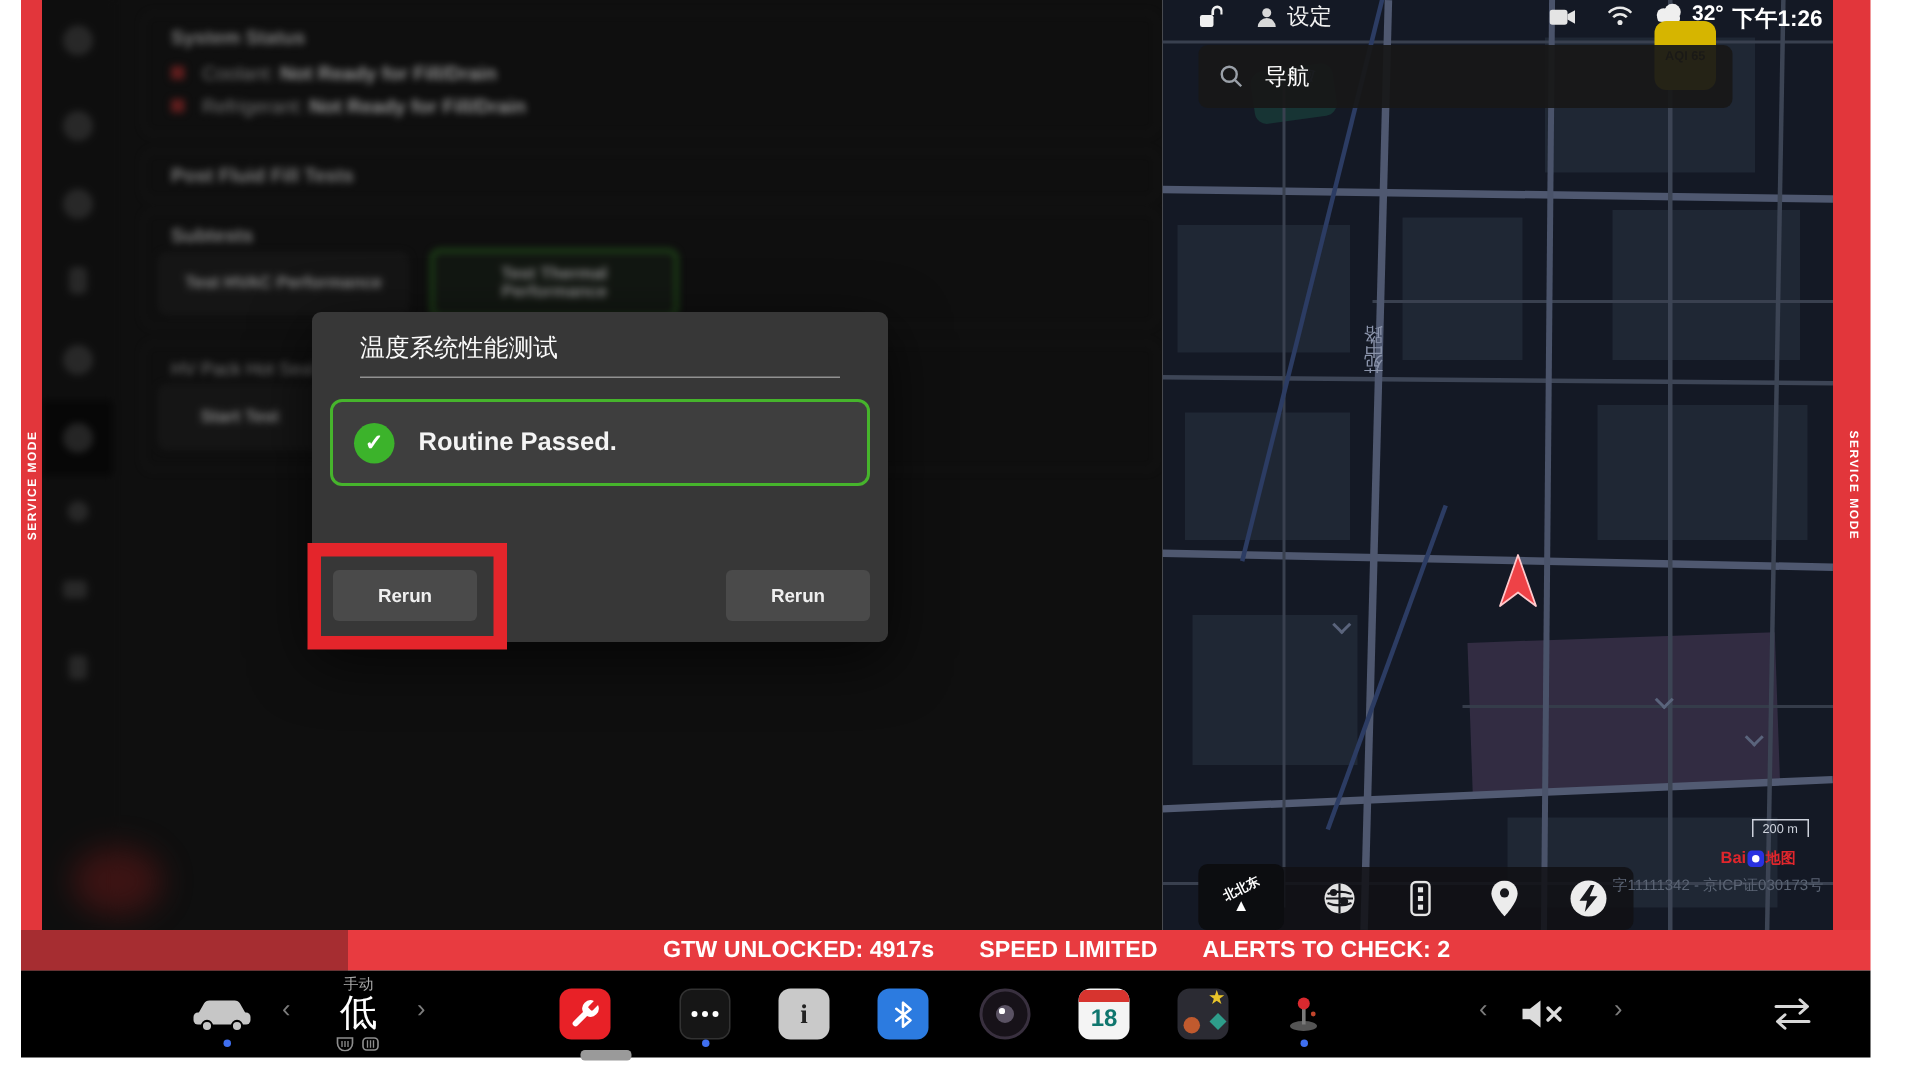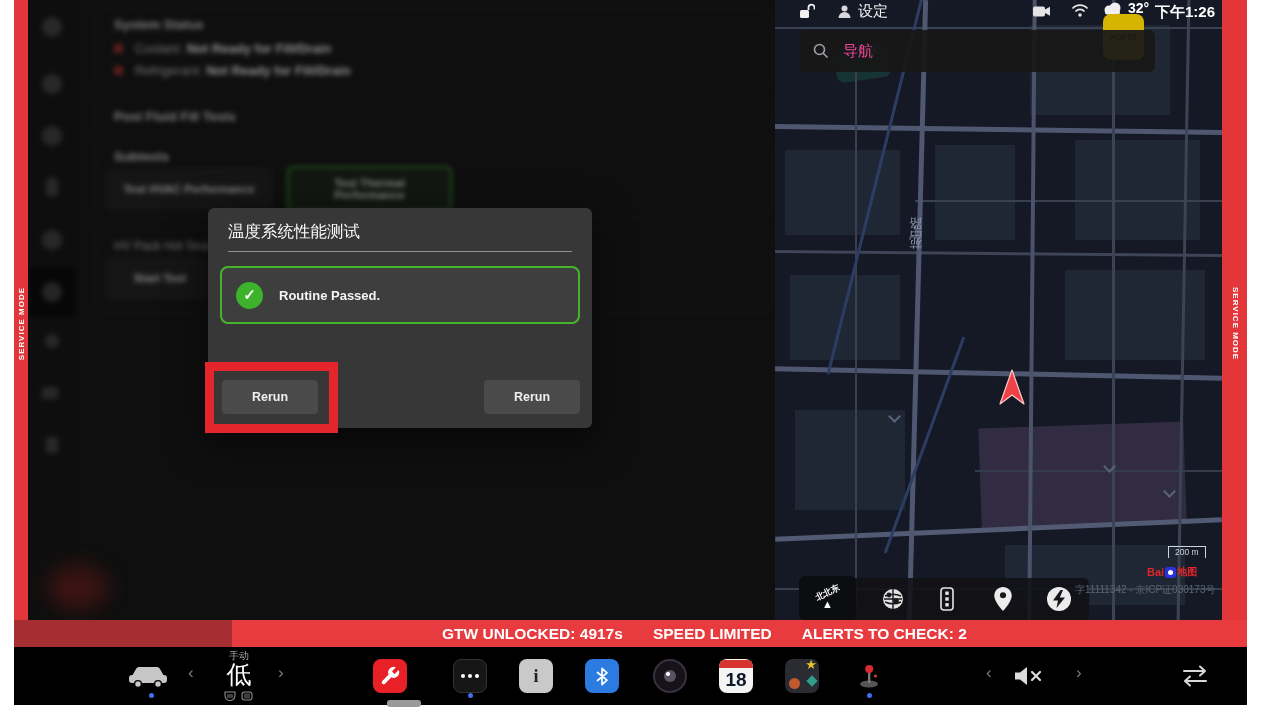--- a/index.html
+++ b/index.html
@@ -26,29 +26,29 @@
   .map{left:775px;top:0;width:447px;height:620px;background:#141925;overflow:hidden;}
   .blk{position:absolute;background:#1f2734;}
   .road{position:absolute;background:#4f5870;}
   .tick{position:absolute;width:7px;height:7px;border-left:2px solid #5a647c;border-bottom:2px solid #5a647c;transform:rotate(-45deg);}
   .mbar{position:absolute;background:rgba(16,17,20,.85);border-radius:6px;}
   .mic{position:absolute;width:28px;height:28px;display:flex;align-items:center;justify-content:center;}
   .sbar-ic{display:flex;align-items:center;gap:6px;color:#f0f0f0;}
   
   .dialog{left:208px;top:208px;width:384px;height:220px;background:#373737;border-radius:6px;
           box-shadow:0 12px 40px rgba(0,0,0,.65);color:#eee;}
-  .dlg-title{margin:0 20px;padding:13px 0 8px;font-size:16.5px;color:#fafafa;border-bottom:1px solid #919191;}
+  .dlg-title{margin:0 32px;padding:13px 0 8px;font-size:16.5px;color:#fafafa;border-bottom:1px solid #919191;}
   .dlg-sub{display:flex;justify-content:space-between;align-items:center;margin:6px 20px 0;}
   .dlg-code{font-size:9px;color:#9d9d9d;letter-spacing:.4px;}
   .dlg-pass{font-size:10.5px;font-weight:bold;color:#fff;letter-spacing:.5px;}
   .dlg-green{position:absolute;left:12px;right:12px;top:58px;height:58px;border:2px solid #46b42c;border-radius:8px;
              background:#3e3e3e;display:flex;align-items:center;padding-left:14px;box-sizing:border-box;}
   .chk{width:27px;height:27px;border-radius:50%;background:#3cb32b;color:#fff;font-size:15px;font-weight:bold;
        display:flex;align-items:center;justify-content:center;}
-  .dlg-msg{margin-left:16px;font-weight:bold;font-size:13px;color:#f4f4f4;text-align:right;}
+  .dlg-msg{margin-left:16px;font-weight:bold;font-size:17px;color:#f4f4f4;text-align:right;}
   .dlg-btn{position:absolute;top:172px;height:34px;background:#4a4a4a;border:none;border-radius:4px;color:#efefef;
            font-weight:bold;font-size:12.5px;font-family:inherit;display:flex;align-items:center;justify-content:center;}
   .hlbox{left:205px;top:362px;width:133px;height:71px;border:9px solid #e4252b;box-sizing:border-box;}
   
   .banner{left:14px;top:620px;width:1233px;height:27px;background:#e83b40;}
   .banner-dark{position:absolute;left:0;top:0;width:218px;height:27px;background:#a62d31;}
   .banner-text{position:absolute;left:428px;top:0;height:27px;display:flex;gap:30px;align-items:center;
                color:#fff;font-weight:bold;font-size:15.5px;}
   .taskbar{left:14px;top:647px;width:1233px;height:58px;background:#000;}
   .tb-ic{position:absolute;top:12px;width:34px;height:34px;border-radius:8px;display:flex;align-items:center;justify-content:center;}
@@ -186,21 +186,21 @@
     <span style="font-size:14px;font-weight:bold;color:#fff;">32°</span>
   </div>
   <div class="abs" style="left:328px;top:14px;background:#d6b500;color:#3a3000;font-size:8.5px;font-weight:bold;border-radius:8px;padding:18px 7px;">AQI 65</div>
   <div class="abs" style="left:380px;top:3px;color:#fff;font-size:15px;font-weight:bold;">下午1:26</div>
 
   <div class="abs" style="left:24px;top:30px;width:356px;height:42px;background:rgba(24,24,24,.93);border-radius:6px;display:flex;align-items:center;padding-left:14px;box-sizing:border-box;">
     <svg width="16" height="16" viewBox="0 0 16 16">
       <circle cx="6.5" cy="6.5" r="5" stroke="#9aa0a8" stroke-width="1.6" fill="none"></circle>
       <line x1="10.2" y1="10.2" x2="14.5" y2="14.5" stroke="#9aa0a8" stroke-width="1.6"></line>
     </svg>
-    <span style="color:#ec4899;font-size:15px;margin-left:14px;">导航</span>
+    <span style="color:#ffffff;font-size:15px;margin-left:14px;">导航</span>
   </div>
 
   <div class="mbar" style="left:24px;top:578px;width:290px;height:42px;"></div>
   <div class="mbar" style="left:24px;top:576px;width:57px;height:44px;background:#0c0d10;display:flex;flex-direction:column;align-items:center;justify-content:center;">
     <span style="color:#fff;font-size:8.5px;font-weight:bold;transform:rotate(-26deg);">北北东</span>
     <span style="color:#fff;font-size:11px;line-height:10px;">▲</span>
   </div>
   <div class="mic" style="left:104px;top:585px;">
     <svg width="24" height="24" viewBox="0 0 24 24">
       <circle cx="12" cy="12" r="10" fill="#e2e2e2"></circle>
@@ -312,21 +312,21 @@
   </div>
 
   <div class="tb-ic" style="left:639px;background:#171219;border-radius:50%;border:2px solid #39303f;box-sizing:border-box;">
     <span style="width:12px;height:12px;border-radius:50%;background:#5a5263;display:inline-block;position:relative;">
       <span style="position:absolute;left:2px;top:2px;width:3.5px;height:3.5px;border-radius:50%;background:#fff;"></span>
     </span>
   </div>
 
   <div class="tb-ic" style="left:705px;background:#f4f4f4;flex-direction:column;overflow:hidden;">
     <span style="width:34px;height:8px;background:#d7342f;"></span>
-    <span style="color:#0f172a;font-weight:bold;font-size:19px;line-height:24px;">18</span>
+    <span style="color:#0f766e;font-weight:bold;font-size:16px;line-height:24px;">18</span>
   </div>
 
   <div class="tb-ic" style="left:771px;background:#2b2b33;position:absolute;overflow:hidden;">
     <span style="position:absolute;right:2px;top:-2px;color:#e8c42a;font-size:13px;">★</span>
     <span style="position:absolute;left:4px;bottom:4px;width:11px;height:11px;border-radius:50%;background:#c05a2e;"></span>
     <span style="position:absolute;right:3px;bottom:8px;width:8px;height:8px;background:#2e9d8a;transform:rotate(45deg);"></span>
   </div>
 
   <div class="tb-ic" style="left:838px;">
     <svg width="22" height="24" viewBox="0 0 22 24">

